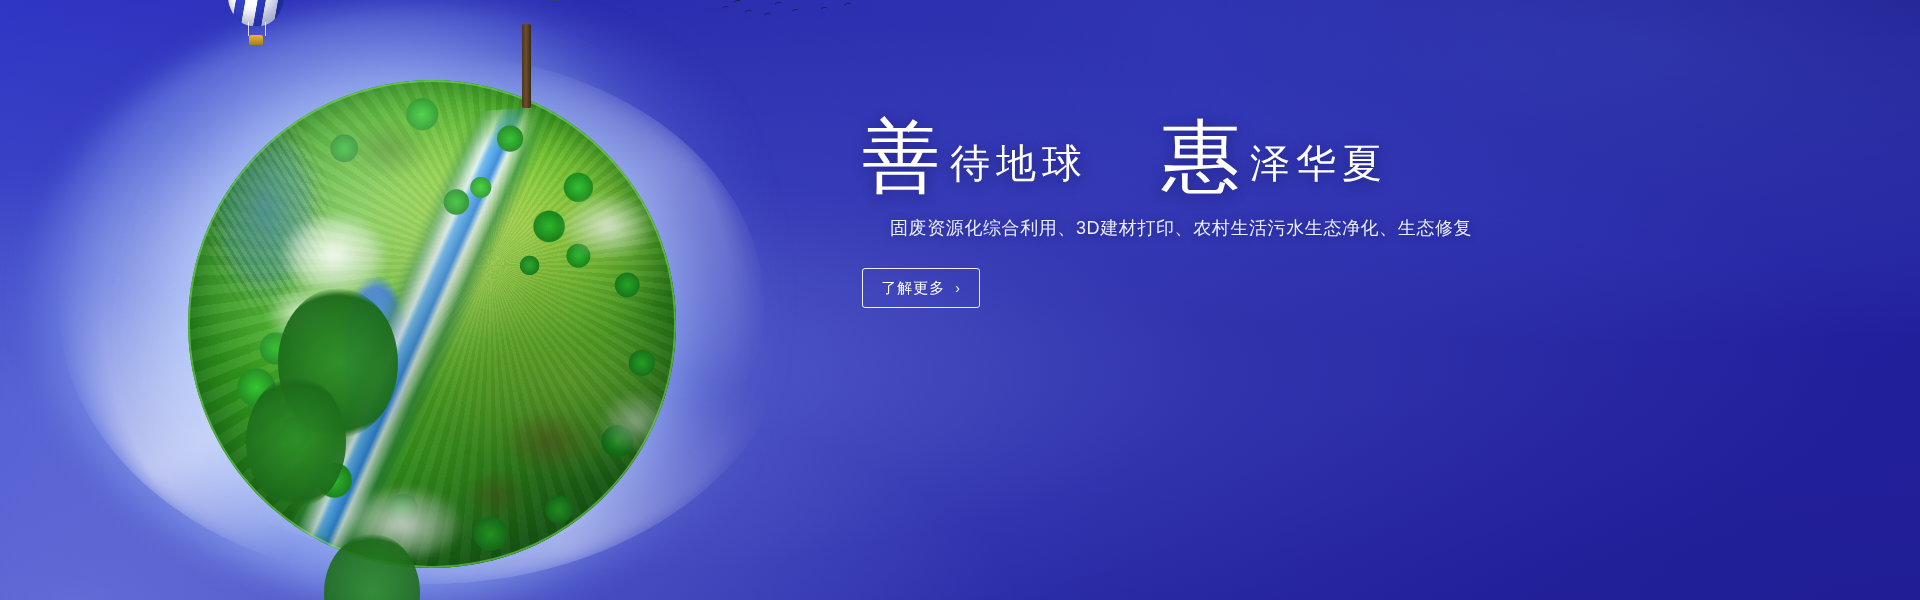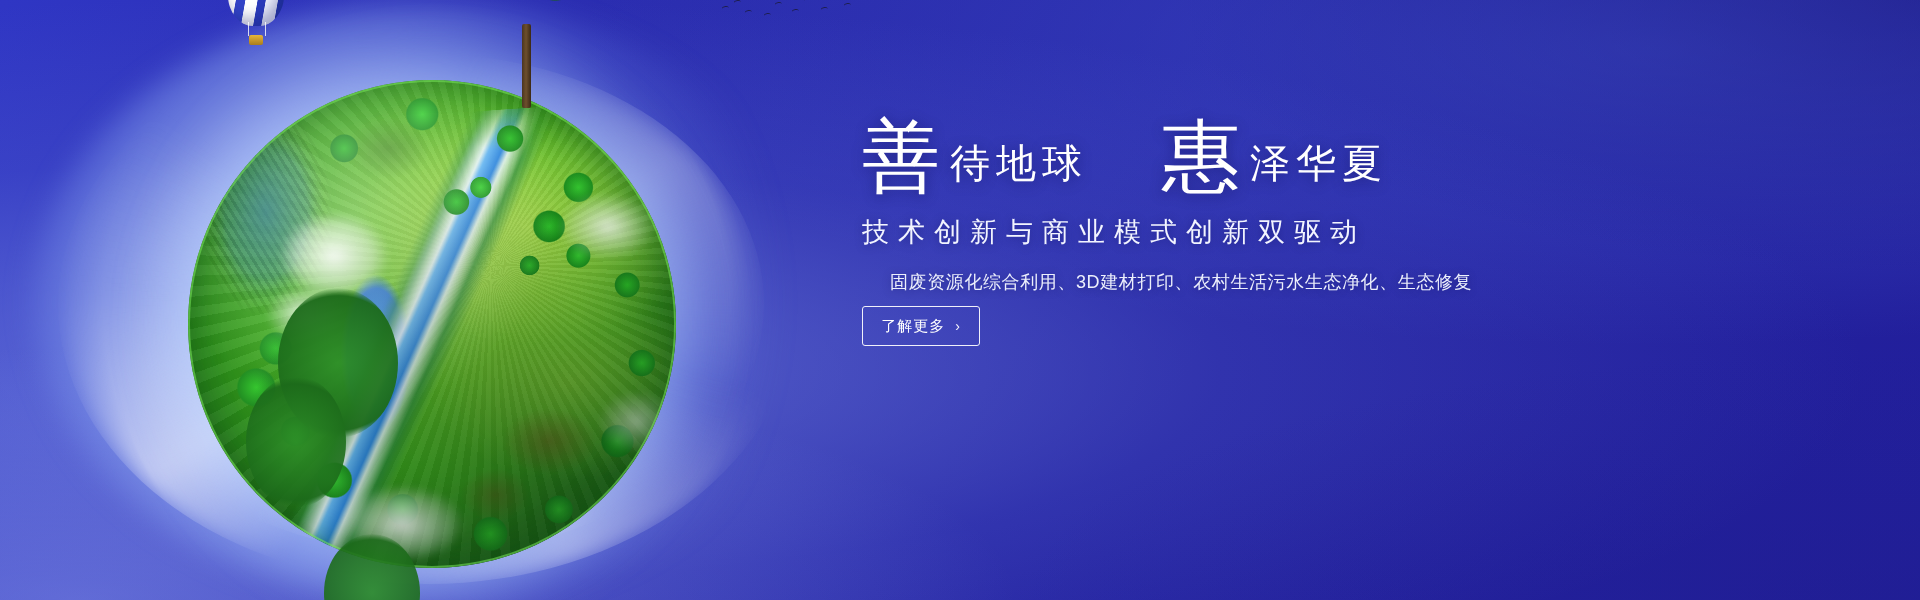--- a/index.html
+++ b/index.html
@@ -214,21 +214,21 @@
     font-weight:400;letter-spacing:6px;margin-left:10px;position:relative;top:-6px;}
   .hl-gap{width:74px;}
 
   .subtitle{margin-top:18px;font-size:27px;letter-spacing:9px;color:#f2f4ff;font-weight:400;
     text-shadow:0 1px 10px rgba(10,10,70,.40);}
 
   .desc{margin-top:20px;font-size:18px;letter-spacing:.6px;color:#eceffc;font-weight:400;
     text-shadow:0 1px 8px rgba(10,10,70,.35);margin-left:28px;}
 
   .cta{display:inline-flex;align-items:center;justify-content:center;gap:10px;
-    margin-top:12px;width:116px;height:38px;
+    margin-top:28px;width:116px;height:38px;
     border:1px solid rgba(255,255,255,.92);border-radius:3px;
     color:#fff;font-size:15px;letter-spacing:1px;background:transparent;
     cursor:pointer;}
   .cta .chev{font-size:14px;opacity:.95;}
 </style>
 </head>
 <body>
 
 <div id="hero">
 
@@ -300,21 +300,20 @@
         <span class="hl-big">善</span>
         <span class="hl-small">待地球</span>
       </span>
       <span class="hl-gap"></span>
       <span class="hl-group">
         <span class="hl-big">惠</span>
         <span class="hl-small">泽华夏</span>
       </span>
     </div>
 
-    <div class="subtitle">技术创新与商业模式创新双驱动</div>
 
     <div class="desc">固废资源化综合利用、3D建材打印、农村生活污水生态净化、生态修复</div>
 
     <div class="cta">
       <span>了解更多</span>
       <span class="chev">›</span>
     </div>
 
   </div>
 </div>

